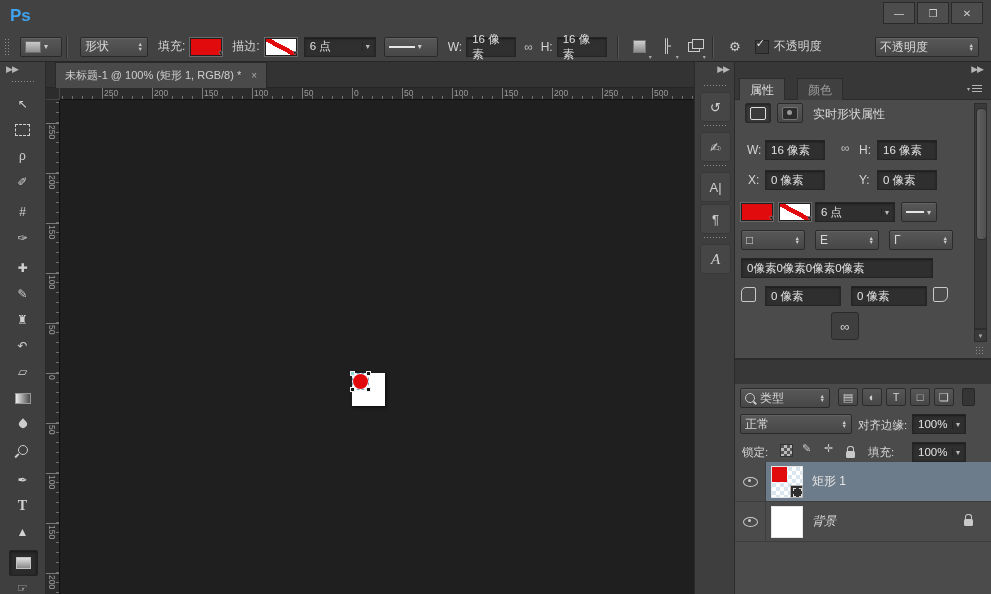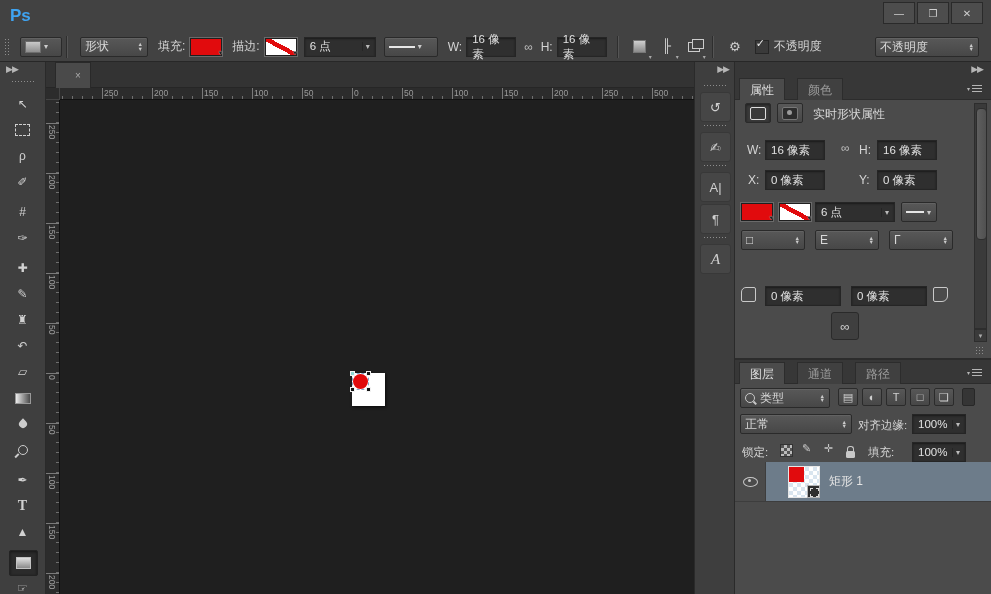--- a/index.html
+++ b/index.html
@@ -127,21 +127,21 @@
   .ftoggle{width:13px;height:18px;background:#353535;border:1px solid #272727;border-radius:2px;box-sizing:border-box;}
   .lockico{color:#c6c6c6;font-size:11px;margin-right:8px;}
   .minichecker{width:11px;height:11px;background:repeating-conic-gradient(#bbb 0 25%,#555 0 50%) 0 0/6px 6px;margin-right:8px;border:1px solid #333;}
   .padlock{width:9px;height:7px;background:#c9c9c9;border-radius:1.5px;position:relative;display:inline-block;}
   .padlock:before{content:"";position:absolute;left:1px;top:-5px;width:5px;height:5px;border:1.5px solid #c9c9c9;border-bottom:0;border-radius:3px 3px 0 0;}
   #layerrows{position:absolute;left:0;top:400px;width:256px;height:132px;}
   .layerrow{position:absolute;left:0;width:256px;height:40px;background:#4b4b4b;border-bottom:1px solid #3d3d3d;display:flex;box-sizing:border-box;}
   .eyecell{width:30px;height:100%;border-right:1px solid #3d3d3d;display:flex;align-items:center;justify-content:center;flex:none;}
   .eye{width:13px;height:8px;border:1px solid #c8c8c8;border-radius:50%;position:relative;}
   .eye:after{content:"";position:absolute;left:4px;top:1.5px;width:3px;height:3px;border-radius:50%;background:#c8c8c8;}
-  .rowmain{flex:1;display:flex;align-items:center;padding-left:22px;position:relative;}
+  .rowmain{flex:1;display:flex;align-items:center;padding-left:5px;position:relative;}
   .layerrow.sel .rowmain{background:#6d7c8a;}
   .thumb{width:32px;height:32px;border:1px solid #e6e6e6;box-sizing:border-box;position:relative;flex:none;}
   .thumb.checker{background:repeating-conic-gradient(#fff 0 25%,#d9e5ef 0 50%) 0 0/8px 8px;}
   .thumb.white{background:#fff;}
   .thumbred{position:absolute;left:0;top:0;width:15px;height:15px;background:#e10b0d;}
   .badge{position:absolute;right:-1px;bottom:-1px;width:13px;height:13px;background:#2e2e2e;border:1px solid #b5b5b5;box-sizing:border-box;}
   .badge:after{content:"";position:absolute;left:2px;top:2px;width:7px;height:7px;border:1px dashed #ddd;}
   .layername{margin-left:9px;color:#e4e4e4;font-size:12px;}
   .bgname{font-style:italic;color:#d6d6d6;}
   .rowlock{position:absolute;right:18px;top:17px;}
@@ -289,20 +289,21 @@
         </div>
         <div class="tool" style="top: 514px;">
           <div class="tglyph">☞</div>
         </div>
       </div>
   </div>
 
   <div class="docarea">
     <div class="tabstrip">
       <div class="doctab">
+        <span class="tabtitle">未标题-1 @ 100% (矩形 1, RGB/8) *</span>
         <span class="tabclose">×</span>
       </div>
     </div>
     <div class="rulercorner"></div>
     <div class="hruler" id="hruler">
         <div class="htick" style="left: 2px;"></div>
         <div class="htick" style="left: 12px;"></div>
         <div class="htick" style="left: 22px;"></div>
         <div class="htick" style="left: 32px;"></div>
         <div class="htick" style="left: 42px;"></div>
@@ -570,48 +571,42 @@
           </span>
       </div>
       <div class="pc-item combo" style="left:154px;top:130px;width:64px;">
         <span>Γ</span>
         <span class="spin">
             <i>▲</i>
             <i>▼</i>
           </span>
       </div>
 
+      <div class="pc-item fld" style="left:6px;top:158px;width:192px;">
+        <span>0像素0像素0像素0像素</span>
+      </div>
 
       <span class="pc-item cornerA" style="left:6px;top:187px;"></span>
       <div class="pc-item fld" style="left:30px;top:186px;width:76px;">
         <span>0 像素</span>
       </div>
       <div class="pc-item fld" style="left:116px;top:186px;width:76px;">
         <span>0 像素</span>
       </div>
       <span class="pc-item cornerB" style="left:198px;top:187px;"></span>
 
       <div class="pc-item linkbtn" style="left:96px;top:212px;">∞</div>
     </div>
     <div class="propscroll">
       <div class="scrollthumb"></div>
     </div>
     <div class="scrolldown">▼</div>
     <div class="gripdots pgrip"></div>
     <div class="pdivider"></div>
 
-    <div class="ltabs">
-      <div class="ptab active" style="left:4px;">图层</div>
-      <div class="ptab" style="left:62px;">通道</div>
-      <div class="ptab" style="left:120px;">路径</div>
-      <div class="panelmenu">
-        <span class="tri">▾</span>
-        <span class="bars"></span>
-      </div>
-    </div>
     <div class="lcontent">
       <div class="pc-item combo" style="left:5px;top:4px;width:90px;">
         <span class="mag"></span>
         <span style="margin-left:5px;">类型</span>
         <span class="spin">
             <i>▲</i>
             <i>▼</i>
           </span>
       </div>
       <div class="pc-item fico" style="left:103px;top:4px;">
@@ -661,15 +656,25 @@
             <div class="eye"></div>
           </div>
           <div class="rowmain">
             <div class="thumb checker">
               <div class="thumbred"></div>
               <div class="badge"></div>
             </div>
             <div class="layername">矩形 1</div>
           </div>
         </div>
+        <div class="layerrow" style="top: 40px;">
+          <div class="eyecell">
+            <div class="eye"></div>
+          </div>
+          <div class="rowmain">
+            <div class="thumb white"></div>
+            <div class="layername bgname">背景</div>
+            <div class="padlock rowlock"></div>
+          </div>
+        </div>
       </div>
   </div>
 </div>
 
 </body></html>

